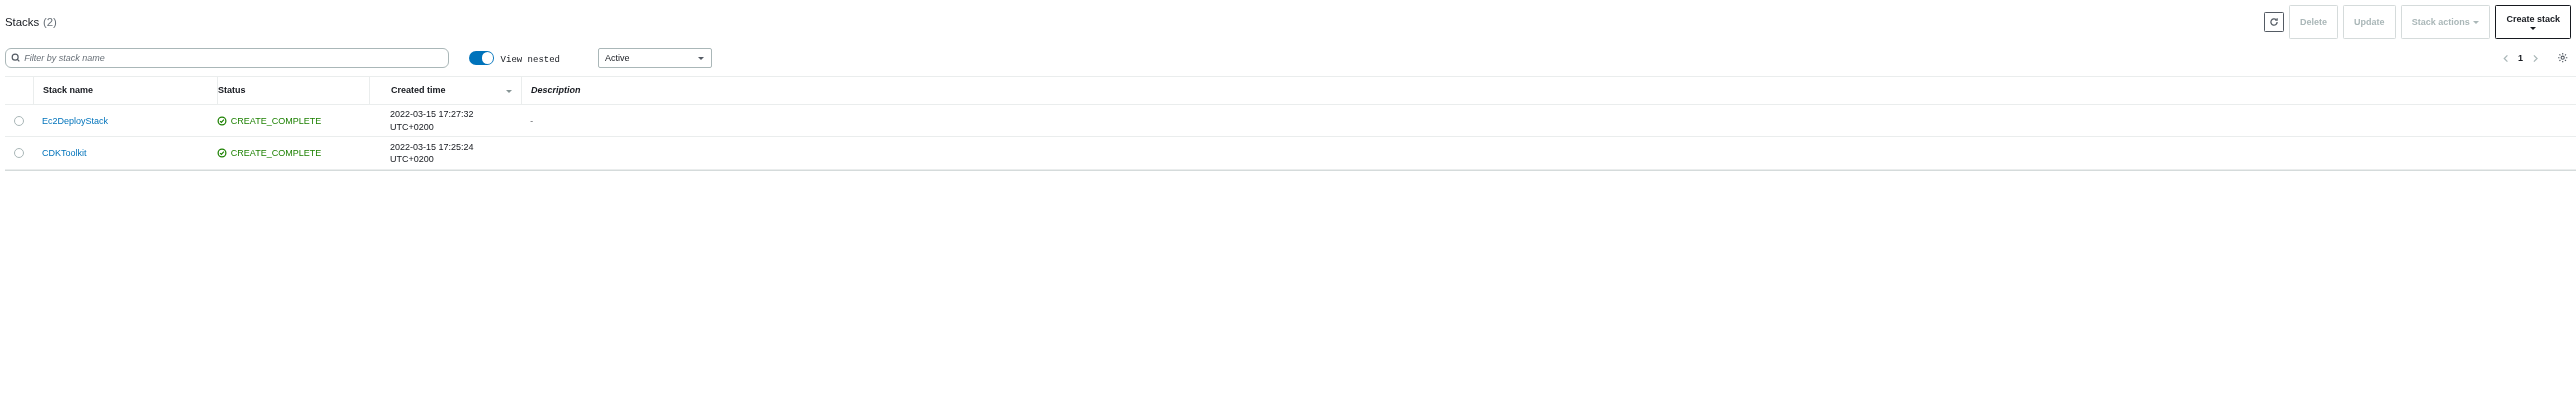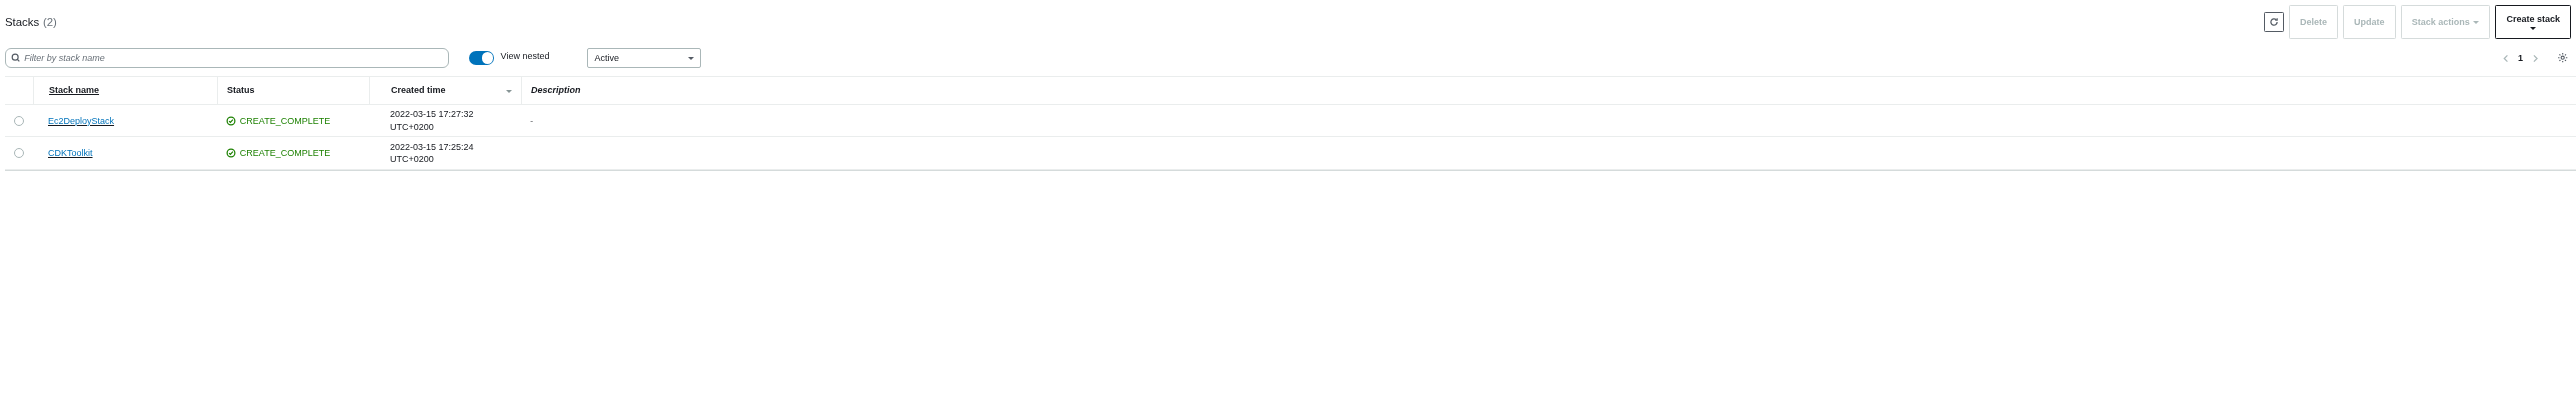--- a/index.html
+++ b/index.html
@@ -108,23 +108,24 @@
       font-style: italic;
       color: #687078;
       background: transparent;
     }
     .search-box input::placeholder {
       color: #687078;
       font-style: italic;
     }
     .toggle-group {
       display: flex;
-      align-items: flex-start;
+      align-items: flex-end;
       gap: 6.3px;
       margin-left: 7.6px;
+      font-family: Liberation Mono, monospace;
     }
     .toggle {
       position: relative;
       width: 25px;
       height: 14px;
       background: #0073bb;
       border-radius: 7px;
       cursor: pointer;
     }
     .toggle::after {
@@ -197,27 +198,25 @@
       padding: 3.8px 0;
     }
     .col-radio {
       width: 28px;
       display: flex;
       justify-content: center;
       align-items: center;
     }
     .col-name {
       width: 184px;
-      padding-left: 15px;
+      padding-left: 9px;
       border-left: 0.6px solid #eaeded;
-      text-decoration: underline;
     }
     .col-status {
       width: 152px;
-      padding-left: 9px;
       border-left: 0.6px solid #eaeded;
     }
     .col-created {
       width: 152px;
       padding-left: 21px;
       display: flex;
       align-items: center;
       border-left: 0.6px solid #eaeded;
     }
     .col-created.header {

